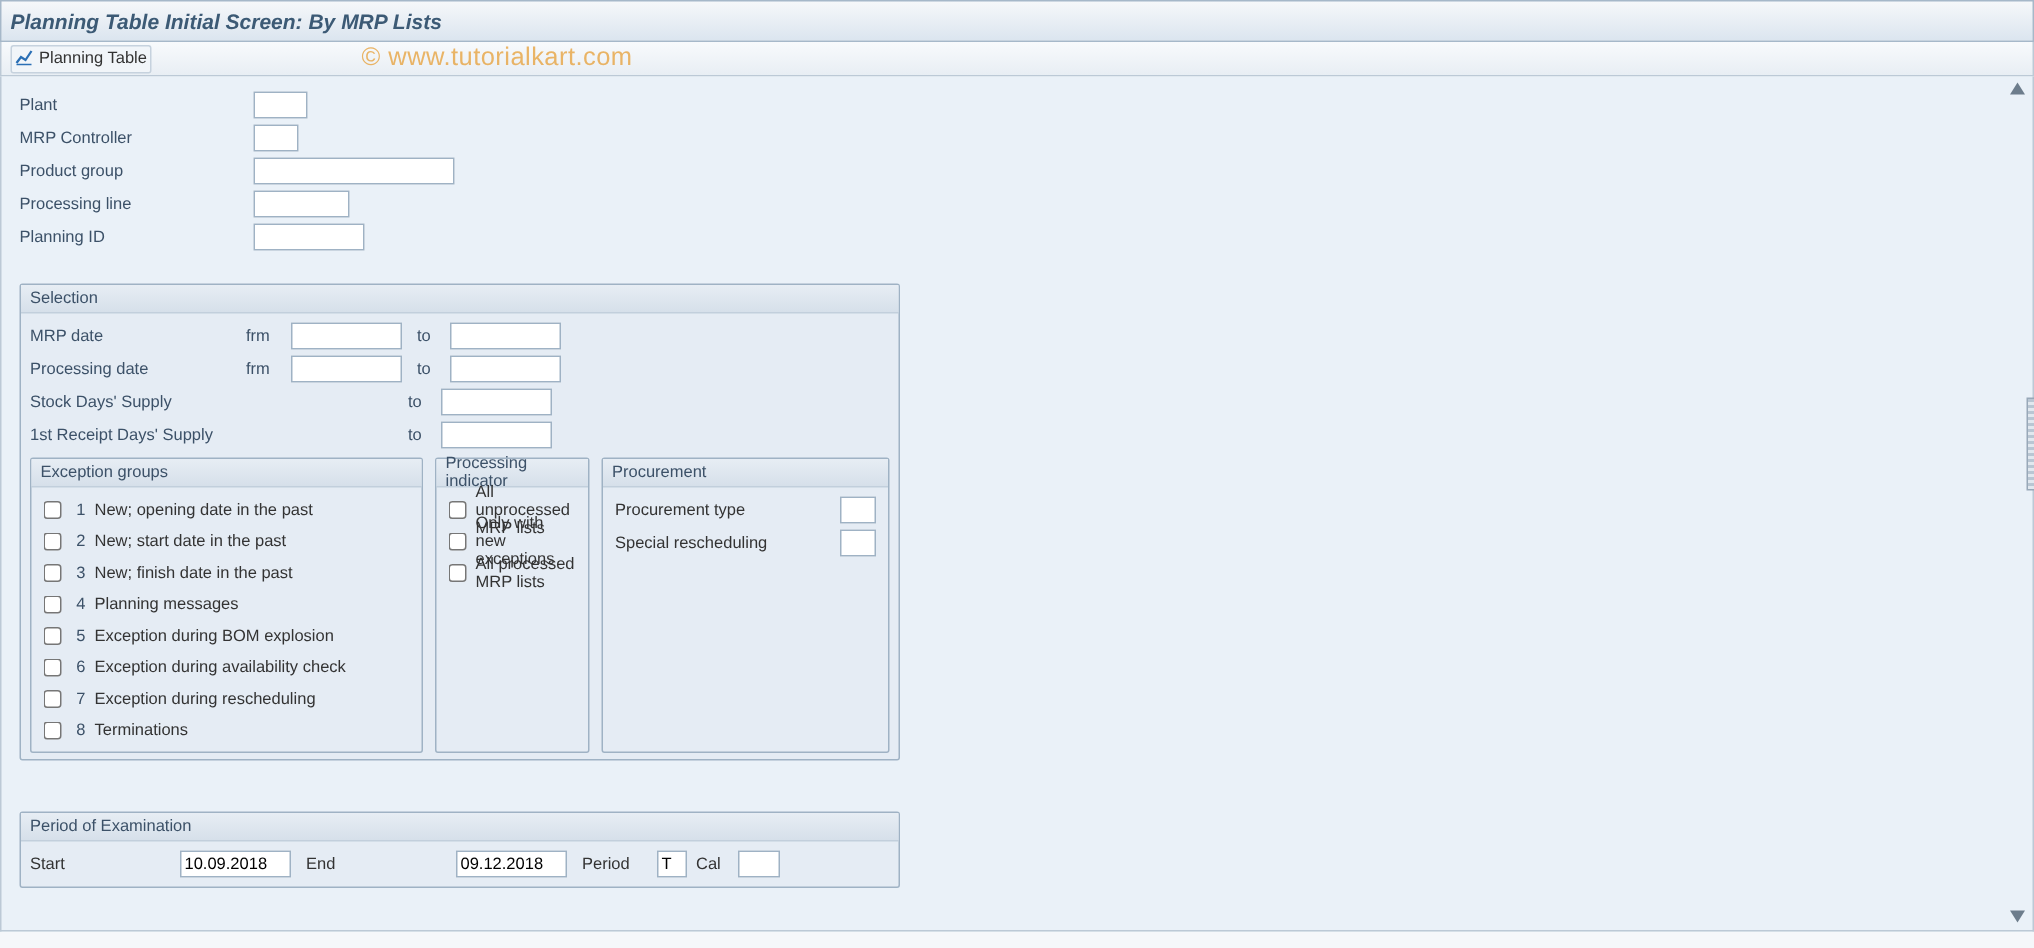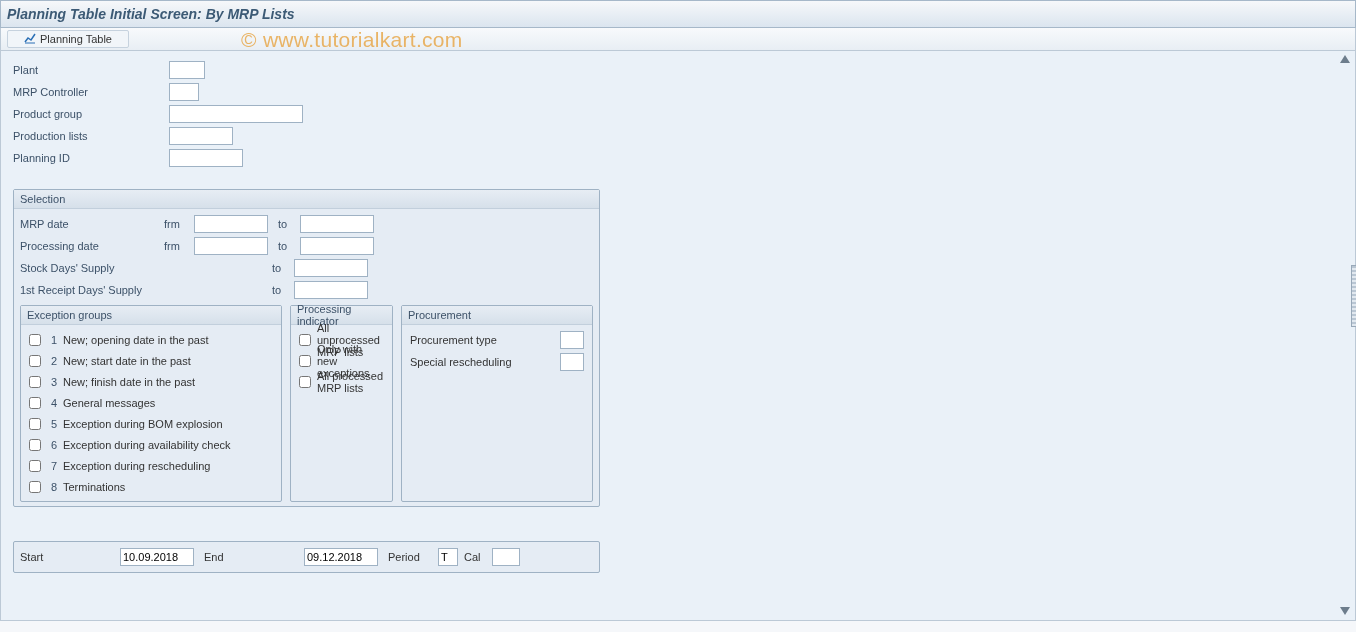--- a/index.html
+++ b/index.html
@@ -1,21 +1,21 @@
 <!DOCTYPE html>
 <html><head>
 <meta charset="utf-8">
 <style>
 html,body{margin:0;padding:0;font-family:Arial,Helvetica,sans-serif;font-size:11px;color:#333;background:#f5f7fa}
 body{width:1356px;height:632px;overflow:hidden;box-sizing:border-box}
 .header{height:26px;background:linear-gradient(#f6f8fa,#dbe5ef);border:1px solid #a6b8c9;display:flex;align-items:center;padding:0 6px}
 .title{font-size:14px;font-weight:bold;font-style:italic;color:#3c5a75}
 .toolbar{height:22px;background:linear-gradient(#f8fafc,#e8eef4);border:1px solid #bcc9d6;border-top:none;display:flex;align-items:center;padding:0 6px;position:relative}
-.toolbar .btn{display:inline-flex;align-items:center;gap:4px;padding:1px 16px;border:1px solid #c6d2de;border-radius:2px;background:#f1f5f9;cursor:pointer}
-.watermark{position:absolute;left:240px;top:0;color:#e8a94d;font-size:21px;opacity:.85;letter-spacing:.3px;pointer-events:none}
+.toolbar .btn{display:inline-flex;align-items:center;gap:4px;padding:1px 2px;border:1px solid #c6d2de;border-radius:2px;background:#f1f5f9;cursor:pointer}
+.watermark{position:absolute;left:240px;top:0;color:#e8a94d;font-size:17px;opacity:.85;letter-spacing:.3px;pointer-events:none}
 .content{background:#eaf1f8;border:1px solid #bcc9d6;border-top:none;padding:8px 12px 12px 12px;height:570px;position:relative;box-sizing:border-box}
 .scroll-right{position:absolute;right:4px;top:4px;width:12px;height:560px;display:flex;flex-direction:column;align-items:center;justify-content:space-between}
 .scroll-right .arrow{width:0;height:0;border-left:5px solid transparent;border-right:5px solid transparent}
 .scroll-right .up{border-bottom:8px solid #6d7d8c}
 .scroll-right .down{border-top:8px solid #6d7d8c}
 .scroll-right .grip{position:absolute;right:-8px;top:210px;width:6px;height:60px;background:repeating-linear-gradient(#b9c6d3,#b9c6d3 2px,#e1e8ef 2px,#e1e8ef 4px);border:1px solid #98a8b8}
 .form-row{display:flex;align-items:center;height:22px}
 .lbl{width:156px;color:#3c5168}
 .sub{width:30px;color:#3c5168}
 input.txt{height:16px;border:1px solid #9fb2c4;background:#fff;padding:0 2px;font:inherit}
@@ -62,21 +62,21 @@
   </div>
   <div class="form-row">
     <div class="lbl">MRP Controller</div>
     <input class="txt" style="width: 24px;">
   </div>
   <div class="form-row">
     <div class="lbl">Product group</div>
     <input class="txt" style="width: 128px;">
   </div>
   <div class="form-row">
-    <div class="lbl">Production lists</div>
+    <div class="lbl">Processing line</div>
     <input class="txt" style="width: 58px;">
   </div>
   <div class="form-row">
     <div class="lbl">Planning ID</div>
     <input class="txt" style="width: 68px;">
   </div>
 
   <div class="group" style="width:585px">
     <div class="group-h">Selection</div>
     <div class="group-b">
@@ -127,21 +127,21 @@
                 <span>New; start date in the past</span>
               </div>
             <div class="chk-row">
                 <input type="checkbox" style="">
                 <span class="num">3</span>
                 <span>New; finish date in the past</span>
               </div>
             <div class="chk-row">
                 <input type="checkbox" style="">
                 <span class="num">4</span>
-                <span>General messages</span>
+                <span>Planning messages</span>
               </div>
             <div class="chk-row">
                 <input type="checkbox" style="">
                 <span class="num">5</span>
                 <span>Exception during BOM explosion</span>
               </div>
             <div class="chk-row">
                 <input type="checkbox" style="">
                 <span class="num">6</span>
                 <span>Exception during availability check</span>
@@ -194,20 +194,21 @@
             </div>
           </div>
         </div>
       </div>
     </div>
   </div>
 
   <div style="height:14px"></div>
 
   <div class="group" style="width:585px">
+    <div class="group-h">Period of Examination</div>
     <div class="group-b">
       <div class="form-row">
         <div style="width:100px">Start</div>
         <input class="txt" style="width: 68px;" value="10.09.2018">
         <div style="width:10px"></div>
         <div style="width:100px">End</div>
         <input class="txt" style="width: 68px;" value="09.12.2018">
         <div style="width:10px"></div>
         <div style="width:50px">Period</div>
         <input class="txt" style="width: 14px;" value="T">

